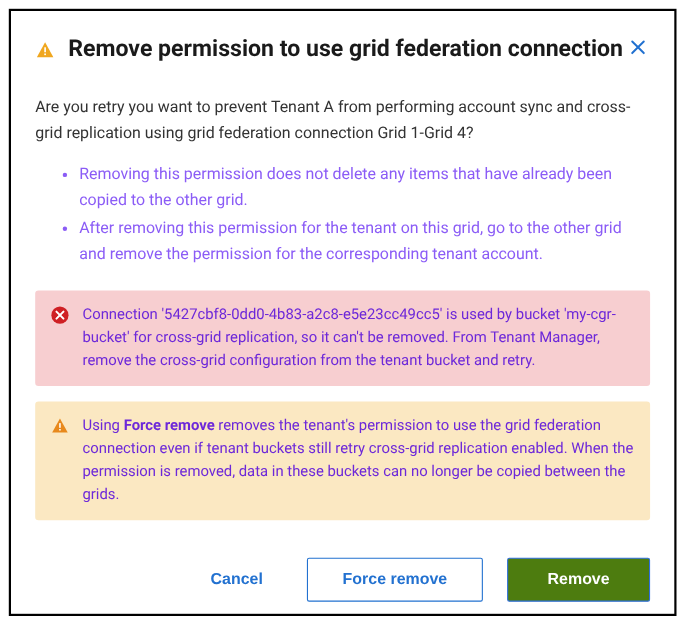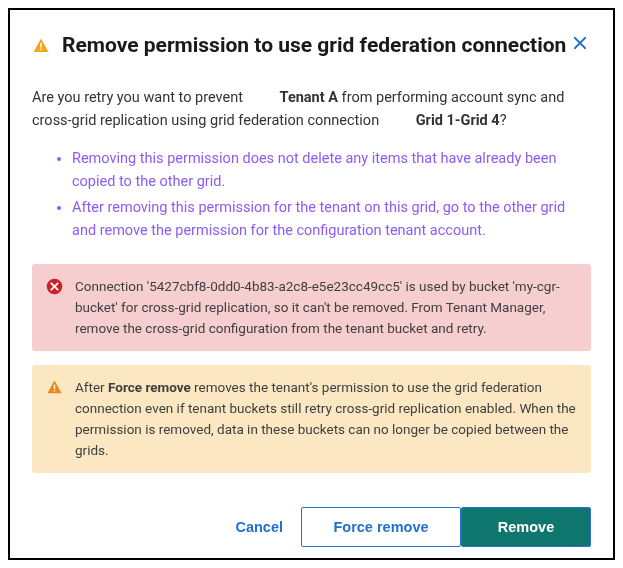--- a/index.html
+++ b/index.html
@@ -47,57 +47,58 @@
       color: #2271d0;
       padding: 2px;
       flex-shrink: 0;
     }
     .body-text {
       font-size: 14.5px;
       line-height: 1.55;
       color: #333;
       margin-bottom: 16px;
     }
-    .body-text b { font-weight: 700; margin-left: 33px; }
+    .body-text b { font-weight: 400; }
     ul.bullets {
       list-style: disc;
       padding-left: 40px;
       margin-bottom: 22px;
     }
     ul.bullets li {
       font-size: 14.5px;
       line-height: 1.55;
       color: #8b5cf6;
       margin-bottom: 4px;
     }
     .alert {
       display: flex;
       align-items: flex-start;
       gap: 12px;
       padding: 12px 14px;
       border-radius: 3px;
       margin-bottom: 14px;
       font-size: 13.5px;
       line-height: 1.55;
-      color: #404040;
+      color: #6d28d9;
     }
     .alert-error {
       background: #f7ced0;
     }
     .alert-warning {
       background: #fbe8c2;
     }
     .alert-icon {
       flex-shrink: 0;
       margin-top: 2px;
     }
     .actions {
       display: flex;
       justify-content: flex-end;
       align-items: flex-end;
+      gap: 22px;
       margin-top: 34px;
     }
     .btn {
       font-size: 14.5px;
       font-weight: 700;
       cursor: pointer;
       border-radius: 2px;
       height: 40px;
       display: inline-flex;
       align-items: center;
@@ -110,21 +111,21 @@
       padding: 0 18px;
     }
     .btn-outline {
       background: #fff;
       border: 1px solid #2271d0;
       color: #2271d0;
       padding: 0 28px;
       min-width: 160px;
     }
     .btn-primary {
-      background: #0f766e;
+      background: #4d7c0f;
       border: 1px solid #2e6edb;
       color: #fff;
       padding: 0 28px;
       min-width: 130px;
     }
   </style>
 </head>
 <body>
 
 <div class="dialog">
@@ -148,21 +149,21 @@
       </span>
     </button>
   </div>
 
   <p class="body-text">
     <span>Are you retry you want to prevent </span><b>Tenant A</b><span> from performing account sync and cross-grid replication using grid federation connection </span><b>Grid 1-Grid 4</b><span>?</span>
   </p>
 
   <ul class="bullets">
     <li>Removing this permission does not delete any items that have already been copied to the other grid.</li>
-    <li>After removing this permission for the tenant on this grid, go to the other grid and remove the permission for the configuration tenant account.</li>
+    <li>After removing this permission for the tenant on this grid, go to the other grid and remove the permission for the corresponding tenant account.</li>
   </ul>
 
   <div class="alert alert-error">
     <span class="alert-icon">
       <svg width="17" height="17" viewBox="0 0 24 24">
         <circle cx="12" cy="12" r="11" fill="#cf1f24"></circle>
         <line x1="7.5" y1="7.5" x2="16.5" y2="16.5" stroke="#fff" stroke-width="2.6" stroke-linecap="round"></line>
         <line x1="16.5" y1="7.5" x2="7.5" y2="16.5" stroke="#fff" stroke-width="2.6" stroke-linecap="round"></line>
       </svg>
     </span>
@@ -171,21 +172,21 @@
 
   <div class="alert alert-warning">
     <span class="alert-icon">
       <svg width="17" height="17" viewBox="0 0 24 24">
         <path d="M12 2 L22 20 L2 20 Z" fill="#e8891c"></path>
         <rect x="11" y="8" width="2" height="6" fill="#fff"></rect>
         <rect x="11" y="15.5" width="2" height="2" fill="#fff"></rect>
       </svg>
     </span>
     <div>
-      <span>After </span><b>Force remove</b><span> removes the tenant's permission to use the grid federation connection even if tenant buckets still retry cross-grid replication enabled. When the permission is removed, data in these buckets can no longer be copied between the grids.</span>
+      <span>Using </span><b>Force remove</b><span> removes the tenant's permission to use the grid federation connection even if tenant buckets still retry cross-grid replication enabled. When the permission is removed, data in these buckets can no longer be copied between the grids.</span>
     </div>
   </div>
 
   <div class="actions">
     <button class="btn btn-link">Cancel</button>
     <button class="btn btn-outline">Force remove</button>
     <button class="btn btn-primary">Remove</button>
   </div>
 </div>
 

